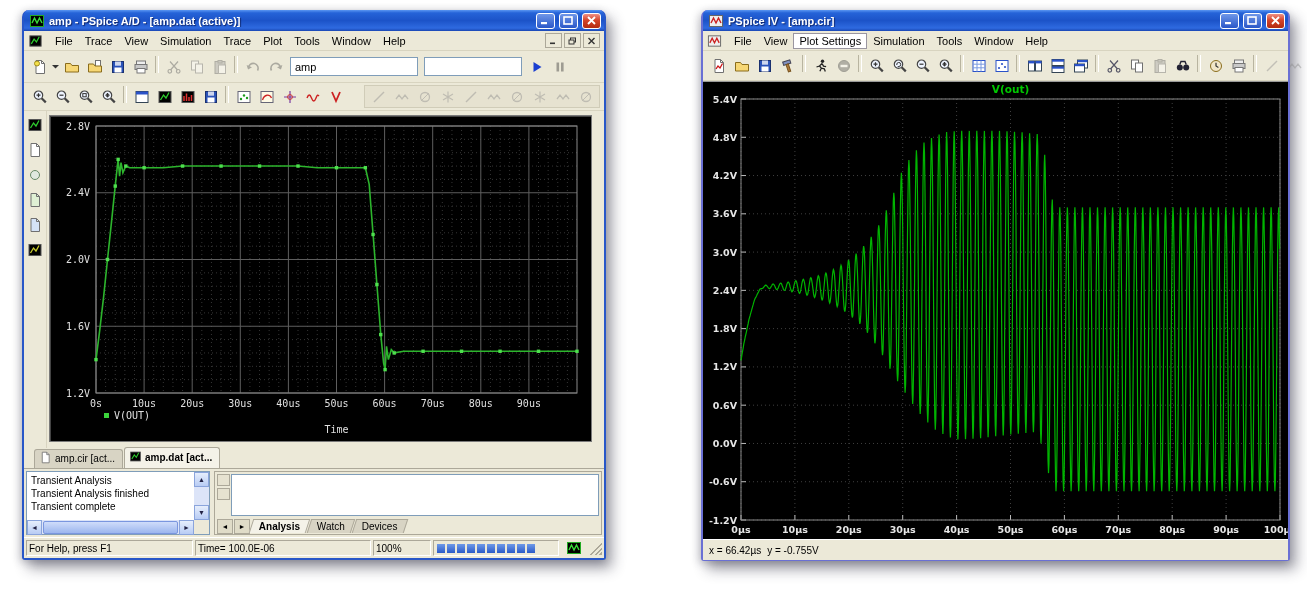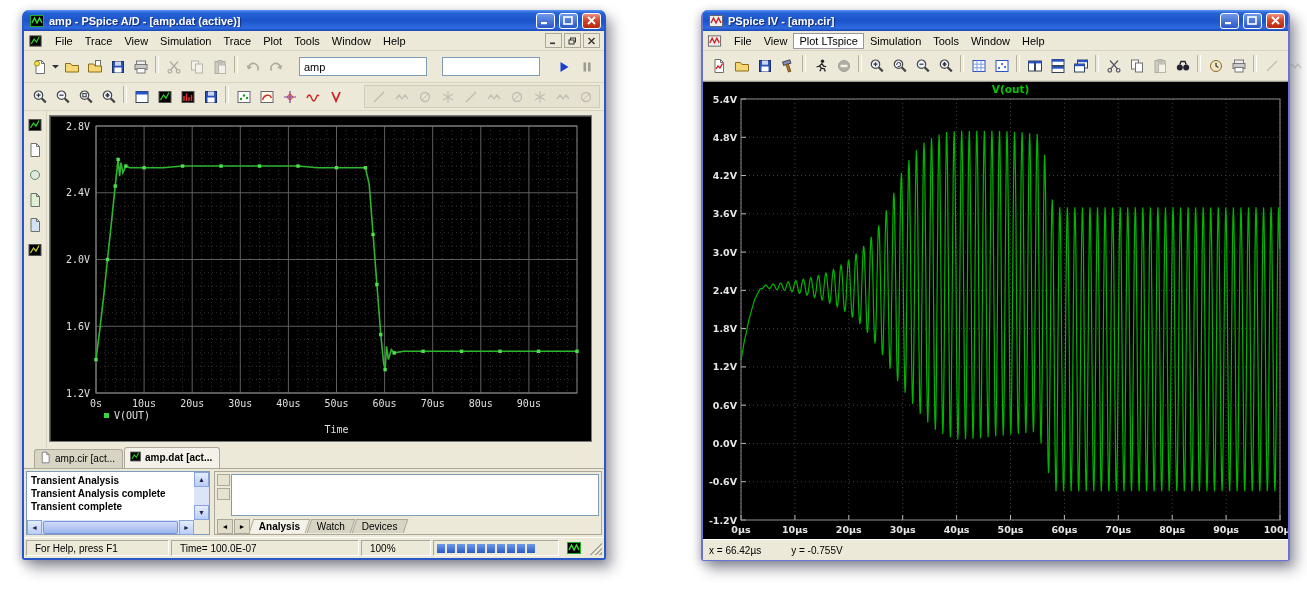--- a/index.html
+++ b/index.html
@@ -22,21 +22,21 @@
   .winbtn.close{background:linear-gradient(180deg,#ef9085,#d4442a 45%,#b32b10);}
   
   .menubar{height:19px;flex:0 0 19px;display:flex;align-items:center;padding:0 4px;gap:3px;
     border-bottom:1px solid #d8d4c0;background:#ece9d8;}
   .menu-item{padding:2px 6px;cursor:default;}
   .menu-item.hl{background:#fff;border:1px solid #9a96a0;padding:1px 5px;}
   .mdi-ctrls{margin-left:auto;display:flex;gap:2px;}
   .mdi-btn{width:15px;height:13px;background:#ece9d8;border:1px solid #aca899;display:flex;
     align-items:center;justify-content:center;}
   
-  .toolbar{display:flex;align-items:center;padding:2px 4px;gap:9px;background:#ece9d8;
+  .toolbar{display:flex;align-items:center;padding:2px 4px;gap:0;background:#ece9d8;
     border-bottom:1px solid #d8d4c0;}
   .tb1{height:27px;flex:0 0 27px;}
   .tb2{height:23px;flex:0 0 23px;}
   .tbr{height:25px;flex:0 0 25px;}
   .tbtn{width:21px;height:19px;display:flex;align-items:center;justify-content:center;border:1px solid transparent;}
   .tbtn.gray{filter:grayscale(1);opacity:.42;}
   .tsep{width:2px;height:17px;margin:0 3px;border-left:1px solid #b8b4a0;border-right:1px solid #fff;}
   .ddarrow{width:9px;height:19px;display:flex;align-items:center;}
   .combo{height:17px;background:#fff;border:1px solid #7f9db9;display:flex;align-items:center;
     padding:0 4px;font-size:11px;margin:0 3px;}
@@ -56,21 +56,21 @@
   .doc-tabs{height:20px;flex:0 0 20px;display:flex;align-items:flex-end;padding-left:10px;gap:1px;
     background:#ece9d8;}
   .dtab{display:flex;align-items:center;gap:3px;padding:1px 7px 2px 4px;font-size:10px;
     border:1px solid #aca899;border-bottom:none;border-radius:3px 3px 0 0;background:#d8d4c4;height:15px;}
   .dtab.active{background:#f4f2e8;height:17px;font-weight:bold;}
   .dtab svg{width:13px;height:13px;}
   
   .lower{height:64px;flex:0 0 64px;display:flex;border-top:1px solid #aca899;background:#ece9d8;padding:2px;}
   .out-pane{width:182px;display:grid;grid-template-columns:1fr 15px;grid-template-rows:1fr 14px;
     border:1px solid #7f9db9;background:#fff;}
-  .msg-list{margin:0;padding:2px 4px;list-style:none;font-size:10px;line-height:13px;overflow:hidden;font-weight:bold;}
+  .msg-list{margin:0;padding:2px 4px;list-style:none;font-size:10px;line-height:13px;overflow:hidden;}
   .sbv{background:#dce4f8;display:flex;flex-direction:column;justify-content:space-between;align-items:center;}
   .sbh{background:#dce4f8;display:flex;justify-content:space-between;align-items:center;grid-column:1/2;}
   .sb-arrow{width:13px;height:13px;background:linear-gradient(180deg,#e6eefc,#b8ccf4);border:1px solid #8aa4dc;
     display:flex;align-items:center;justify-content:center;font-size:7px;color:#224;}
   .sb-thumb-h{flex:1;height:11px;margin:0 1px;background:linear-gradient(180deg,#cfdcfa,#9cb6ee);
     border:1px solid #7a96df;border-radius:2px;}
   .corner{background:#ece9d8;}
   .splitter{width:4px;}
   .watch-pane{flex:1;display:flex;flex-direction:column;border:1px solid #aca899;background:#ece9d8;}
   .watch-top{flex:1;display:flex;padding:2px;gap:2px;}
@@ -81,28 +81,28 @@
   .wt-arrow{width:14px;height:13px;border:1px solid #aca899;background:#e0dcc8;display:flex;
     align-items:center;justify-content:center;font-size:7px;}
   .wtab{padding:0 7px;border:1px solid #aca899;border-bottom:none;background:#d8d4c4;height:13px;
     transform:skewX(-18deg);display:flex;align-items:center;}
   .wtab span{transform:skewX(18deg);}
   .wtab.active{background:#f4f2e8;font-weight:bold;}
   
   .statusbar{height:18px;flex:0 0 18px;display:flex;align-items:center;gap:2px;padding:1px 2px;
     background:#ece9d8;border-top:1px solid #fff;}
   .sb-panel{height:14px;border:1px solid;border-color:#aca899 #fff #fff #aca899;display:flex;
-    align-items:center;padding:0 8px;font-size:10px;white-space:nowrap;}
+    align-items:center;padding:0 2px;font-size:10px;white-space:nowrap;}
   .sb-help{flex:1;} .sb-time{width:170px;} .sb-zoom{width:52px;text-align:right;}
   .sb-prog{width:118px;gap:2px;padding:0 3px;}
   .seg{width:8px;height:9px;background:linear-gradient(180deg,#6f9ae8,#2a5ac8);}
   .sb-logo{width:26px;height:16px;display:flex;align-items:center;justify-content:center;}
   .grip{width:13px;height:14px;background:
     linear-gradient(135deg,transparent 55%,#aca899 55%,#aca899 62%,transparent 62%,transparent 72%,#aca899 72%,#aca899 79%,transparent 79%,transparent 88%,#aca899 88%);}
-  .statusbar.rt{gap:30px;padding-left:6px;font-size:10px;align-items:center;}
+  .statusbar.rt{gap:6px;padding-left:6px;font-size:10px;align-items:center;}
   .rt-readout{white-space:nowrap;}
   .title-icon{width:16px;height:16px;display:flex;align-items:center;}
   .mdi-docicon{width:15px;height:15px;margin-right:3px;display:flex;align-items:center;}
 </style>
 </head>
 <body>
 
 <div class="window win-left">
   <div class="titlebar">
     <span class="title-icon" id="lw-appicon">
@@ -568,21 +568,21 @@
             <rect x="2" y="2.5" width="12" height="11" fill="#000" stroke="#555"></rect>
             <path d="M3.5 11l3-5 2.5 3 3-5.5" fill="none" stroke="#2ecc2e" stroke-width="1.3"></path>
           </svg></span>
         <span>amp.dat [act...</span>
       </div>
     </div>
   <div class="lower">
     <div class="out-pane">
       <ul class="msg-list" id="lw-msgs">
           <li>Transient Analysis</li>
-          <li>Transient Analysis complete</li>
+          <li>Transient Analysis finished</li>
           <li>Transient complete</li>
         </ul>
       <div class="sbv">
         <span class="sb-arrow">▲</span>
         <span class="sb-arrow">▼</span>
       </div>
       <div class="sbh">
         <span class="sb-arrow">◄</span>
         <span class="sb-thumb-h"></span>
         <span class="sb-arrow">►</span>
@@ -610,21 +610,21 @@
             </div>
             <div class="wtab">
               <span>Devices</span>
             </div>
           </div>
       </div>
     </div>
   </div>
   <div class="statusbar">
     <div class="sb-panel sb-help">For Help, press F1</div>
-    <div class="sb-panel sb-time">Time= 100.0E-07</div>
+    <div class="sb-panel sb-time">Time= 100.0E-06</div>
     <div class="sb-panel sb-zoom">100%</div>
     <div class="sb-panel sb-prog" id="lw-prog">
         <span class="seg"></span>
         <span class="seg"></span>
         <span class="seg"></span>
         <span class="seg"></span>
         <span class="seg"></span>
         <span class="seg"></span>
         <span class="seg"></span>
         <span class="seg"></span>
@@ -669,21 +669,21 @@
   <div class="menubar">
     <span class="mdi-docicon" id="rw-mdiicon">
         <svg width="16" height="16" viewBox="0 0 16 16">
           <rect x="1.5" y="2.5" width="13" height="11" fill="#eee" stroke="#666"></rect>
           <path d="M3 10l2.5-5 2.5 5 2.5-5 2.5 5" fill="none" stroke="#cc2020" stroke-width="1.4"></path>
         </svg>
       </span>
     <div style="display:flex" id="rw-menu">
         <div class="menu-item">File</div>
         <div class="menu-item">View</div>
-        <div class="menu-item hl">Plot LTspice</div>
+        <div class="menu-item hl">Plot Settings</div>
         <div class="menu-item">Simulation</div>
         <div class="menu-item">Tools</div>
         <div class="menu-item">Window</div>
         <div class="menu-item">Help</div>
       </div>
   </div>
   <div class="toolbar tbr">
     <div style="display:flex" id="rw-tb">
         <div class="tbtn">
           <svg width="16" height="16" viewBox="0 0 16 16">

